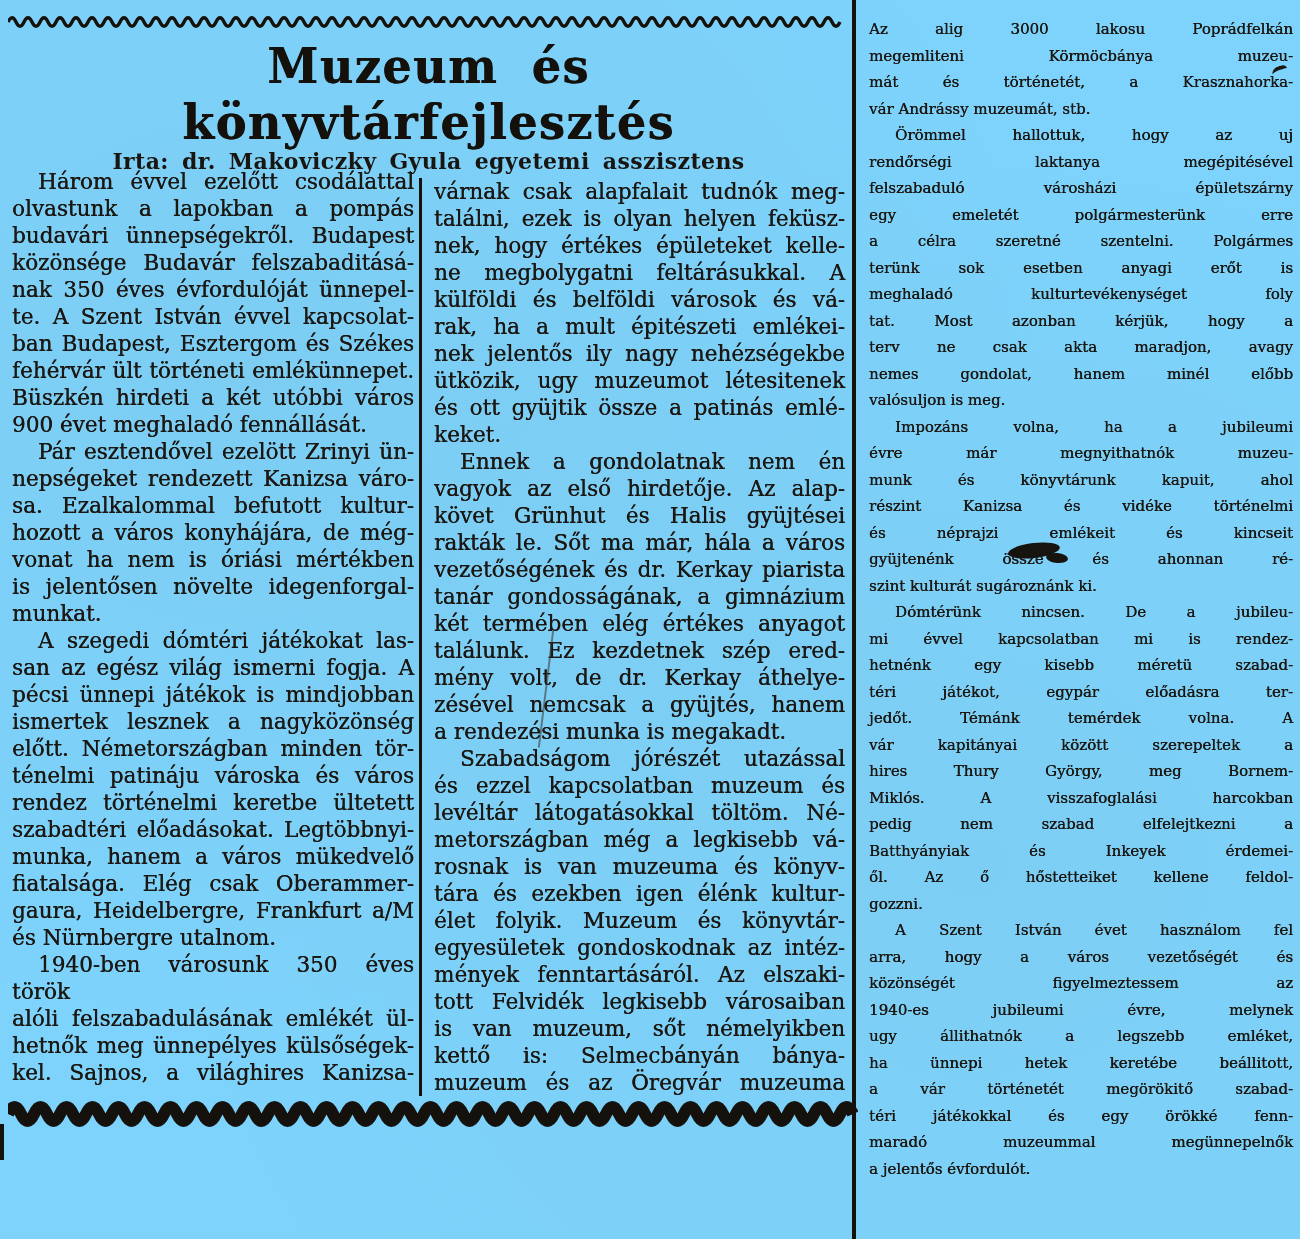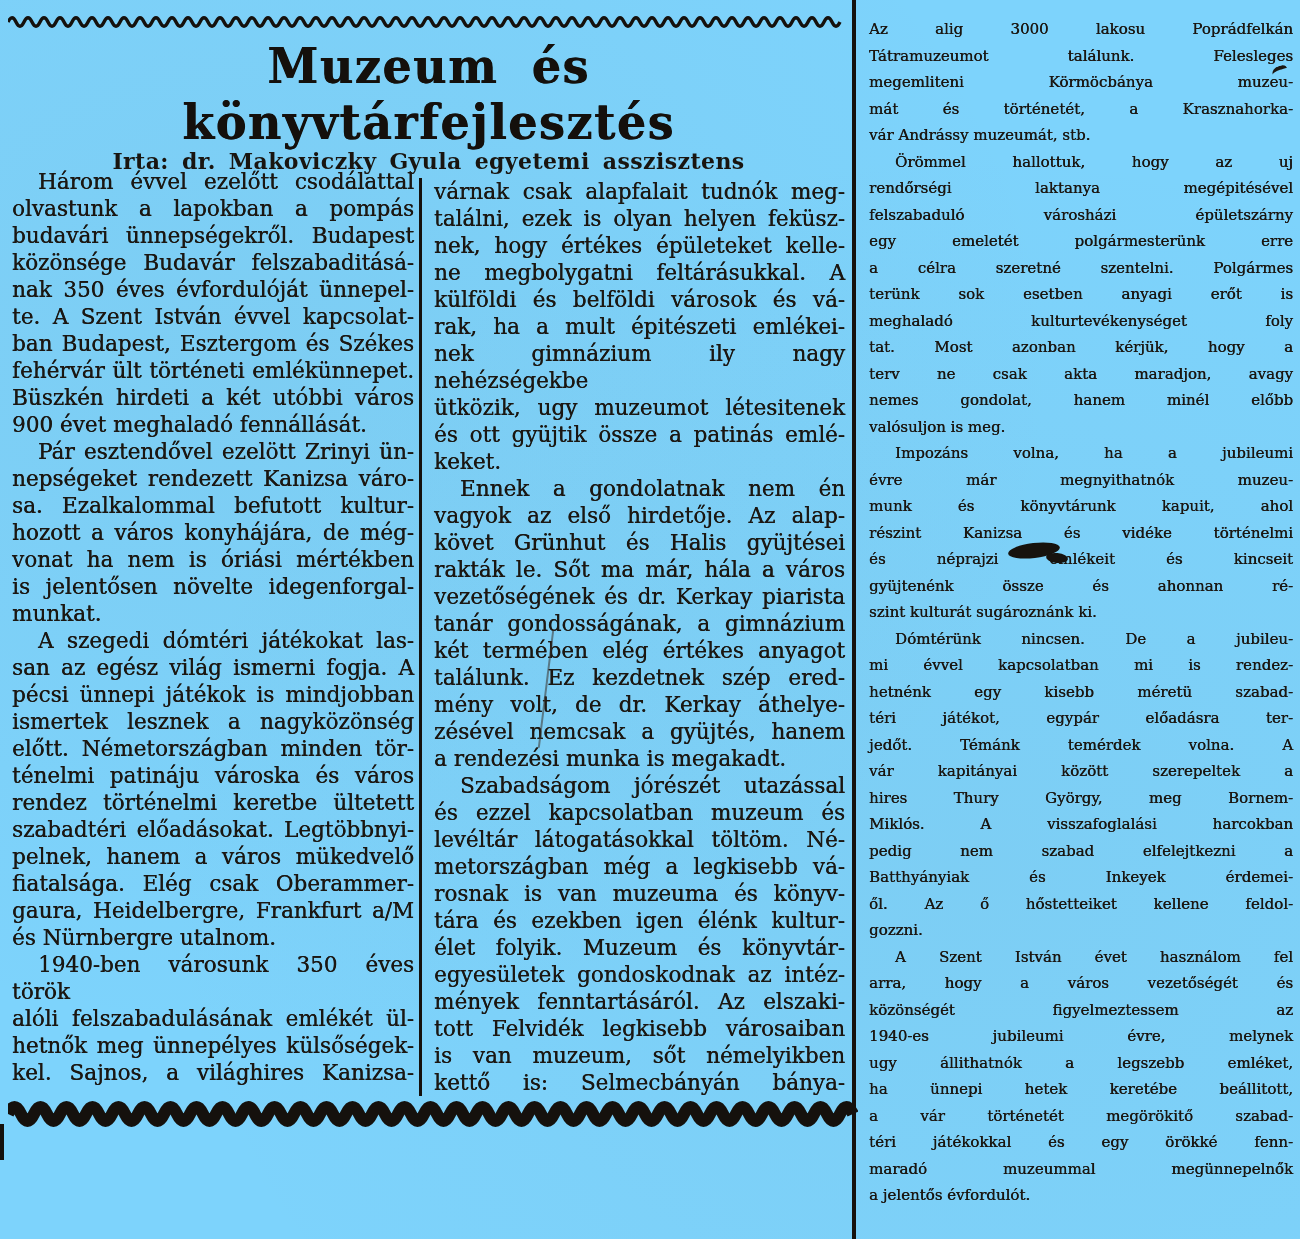--- a/index.html
+++ b/index.html
@@ -84,42 +84,42 @@
       </div>
       <div class="para">
         <div class="line first">A szegedi dómtéri játékokat las-</div>
         <div class="line">san az egész világ ismerni fogja. A</div>
         <div class="line">pécsi ünnepi játékok is mindjobban</div>
         <div class="line">ismertek lesznek a nagyközönség</div>
         <div class="line">előtt. Németországban minden tör-</div>
         <div class="line">ténelmi patináju városka és város</div>
         <div class="line">rendez történelmi keretbe ültetett</div>
         <div class="line">szabadtéri előadásokat. Legtöbbnyi-</div>
-        <div class="line">pelnek, hanem a város mükedvelő</div>
+        <div class="line">munka, hanem a város mükedvelő</div>
         <div class="line">fiatalsága. Elég csak Oberammer-</div>
         <div class="line">gaura, Heidelbergre, Frankfurt a/M</div>
         <div class="line last">és Nürnbergre utalnom.</div>
       </div>
       <div class="para">
         <div class="line first">1940-ben városunk 350 éves török</div>
         <div class="line">alóli felszabadulásának emlékét ül-</div>
         <div class="line">hetnők meg ünnepélyes külsőségek-</div>
         <div class="line">kel. Sajnos, a világhires Kanizsa-</div>
       </div>
     </div>
   <div class="vrule" style="left:419px;top:178px;width:3px;height:918px;"></div>
   <div class="col col-b" style="left:434px;top:178px;width:411px;">
       <div class="para">
         <div class="line">várnak csak alapfalait tudnók meg-</div>
         <div class="line">találni, ezek is olyan helyen feküsz-</div>
         <div class="line">nek, hogy értékes épületeket kelle-</div>
         <div class="line">ne megbolygatni feltárásukkal. A</div>
         <div class="line">külföldi és belföldi városok és vá-</div>
         <div class="line">rak, ha a mult épitészeti emlékei-</div>
-        <div class="line">nek gimnázium ily nagy nehézségekbe</div>
+        <div class="line">nek jelentős ily nagy nehézségekbe</div>
         <div class="line">ütközik, ugy muzeumot létesitenek</div>
         <div class="line">és ott gyüjtik össze a patinás emlé-</div>
         <div class="line last">keket.</div>
       </div>
       <div class="para">
         <div class="line first">Ennek a gondolatnak nem én</div>
         <div class="line">vagyok az első hirdetője. Az alap-</div>
         <div class="line">követ Grünhut és Halis gyüjtései</div>
         <div class="line">rakták le. Sőt ma már, hála a város</div>
         <div class="line">vezetőségének és dr. Kerkay piarista</div>
@@ -136,27 +136,27 @@
         <div class="line">levéltár látogatásokkal töltöm. Né-</div>
         <div class="line">metországban még a legkisebb vá-</div>
         <div class="line">rosnak is van muzeuma és könyv-</div>
         <div class="line">tára és ezekben igen élénk kultur-</div>
         <div class="line">élet folyik. Muzeum és könyvtár-</div>
         <div class="line">egyesületek gondoskodnak az intéz-</div>
         <div class="line">mények fenntartásáról. Az elszaki-</div>
         <div class="line">tott Felvidék legkisebb városaiban</div>
         <div class="line">is van muzeum, sőt némelyikben</div>
         <div class="line">kettő is: Selmecbányán bánya-</div>
+        <div class="line">muzeum és az Öregvár muzeuma</div>
       </div>
     </div>
   <div class="vrule" style="left:852px;top:0;width:4px;height:1239px;"></div>
   <div class="col col-c" style="left:869px;top:16px;width:424px;">
       <div class="para">
         <div class="line">Az alig 3000 lakosu Poprádfelkán</div>
-        <div class="line">Tátramuzeumot találunk. Felesleges</div>
         <div class="line">megemliteni Körmöcbánya muzeu-</div>
         <div class="line">mát és történetét, a Krasznahorka-</div>
         <div class="line last">vár Andrássy muzeumát, stb.</div>
       </div>
       <div class="para">
         <div class="line first">Örömmel hallottuk, hogy az uj</div>
         <div class="line">rendőrségi laktanya megépitésével</div>
         <div class="line">felszabaduló városházi épületszárny</div>
         <div class="line">egy emeletét polgármesterünk erre</div>
         <div class="line">a célra szeretné szentelni. Polgármes</div>

